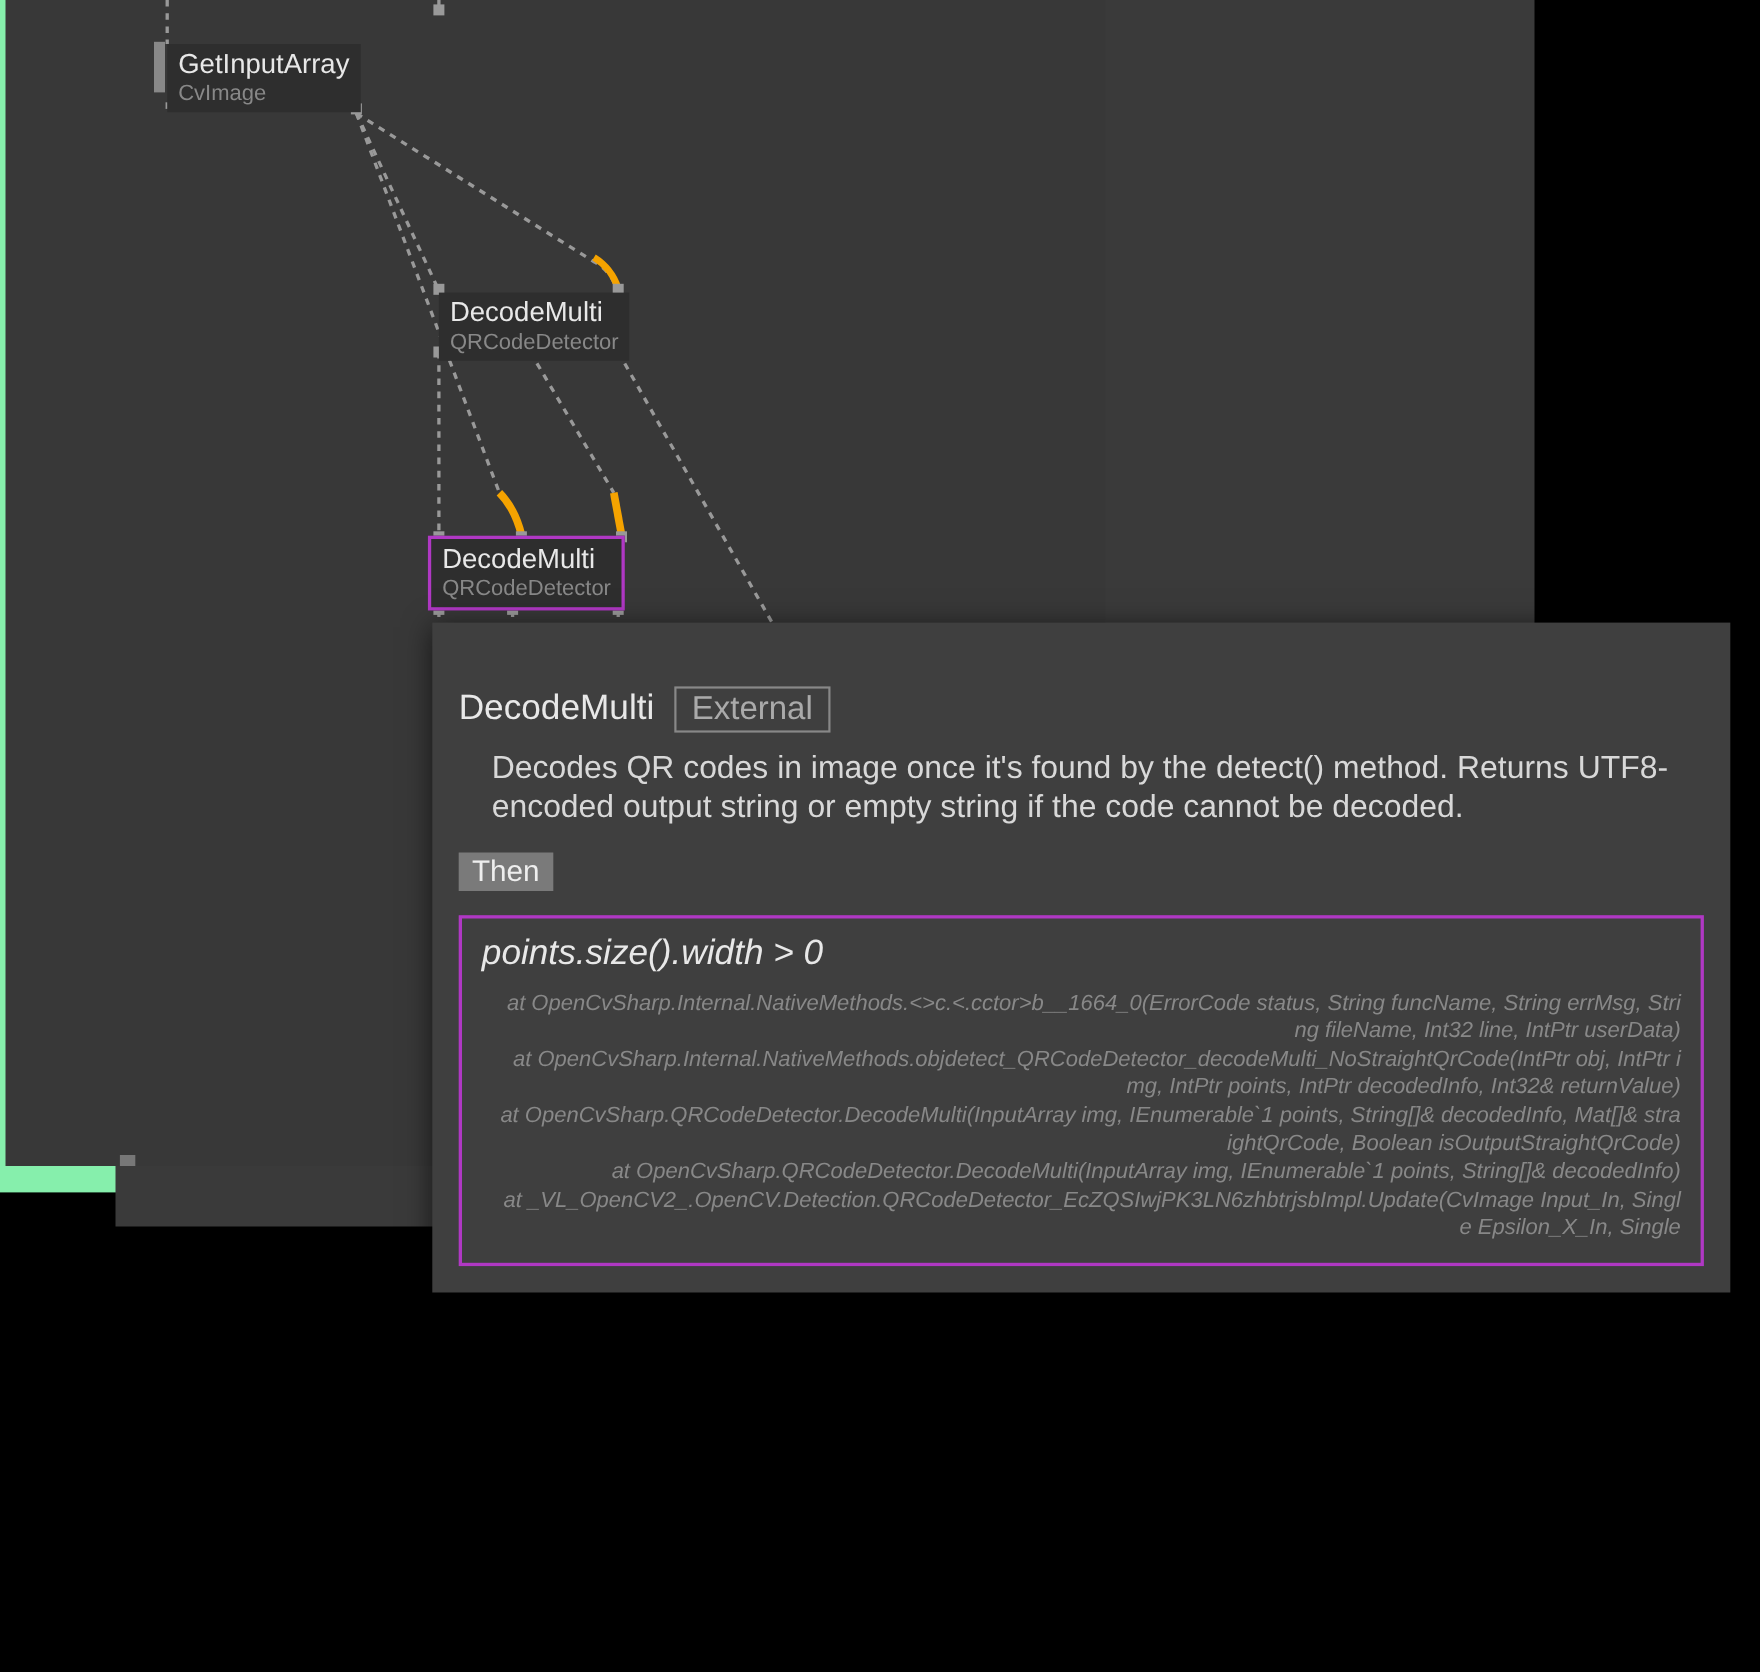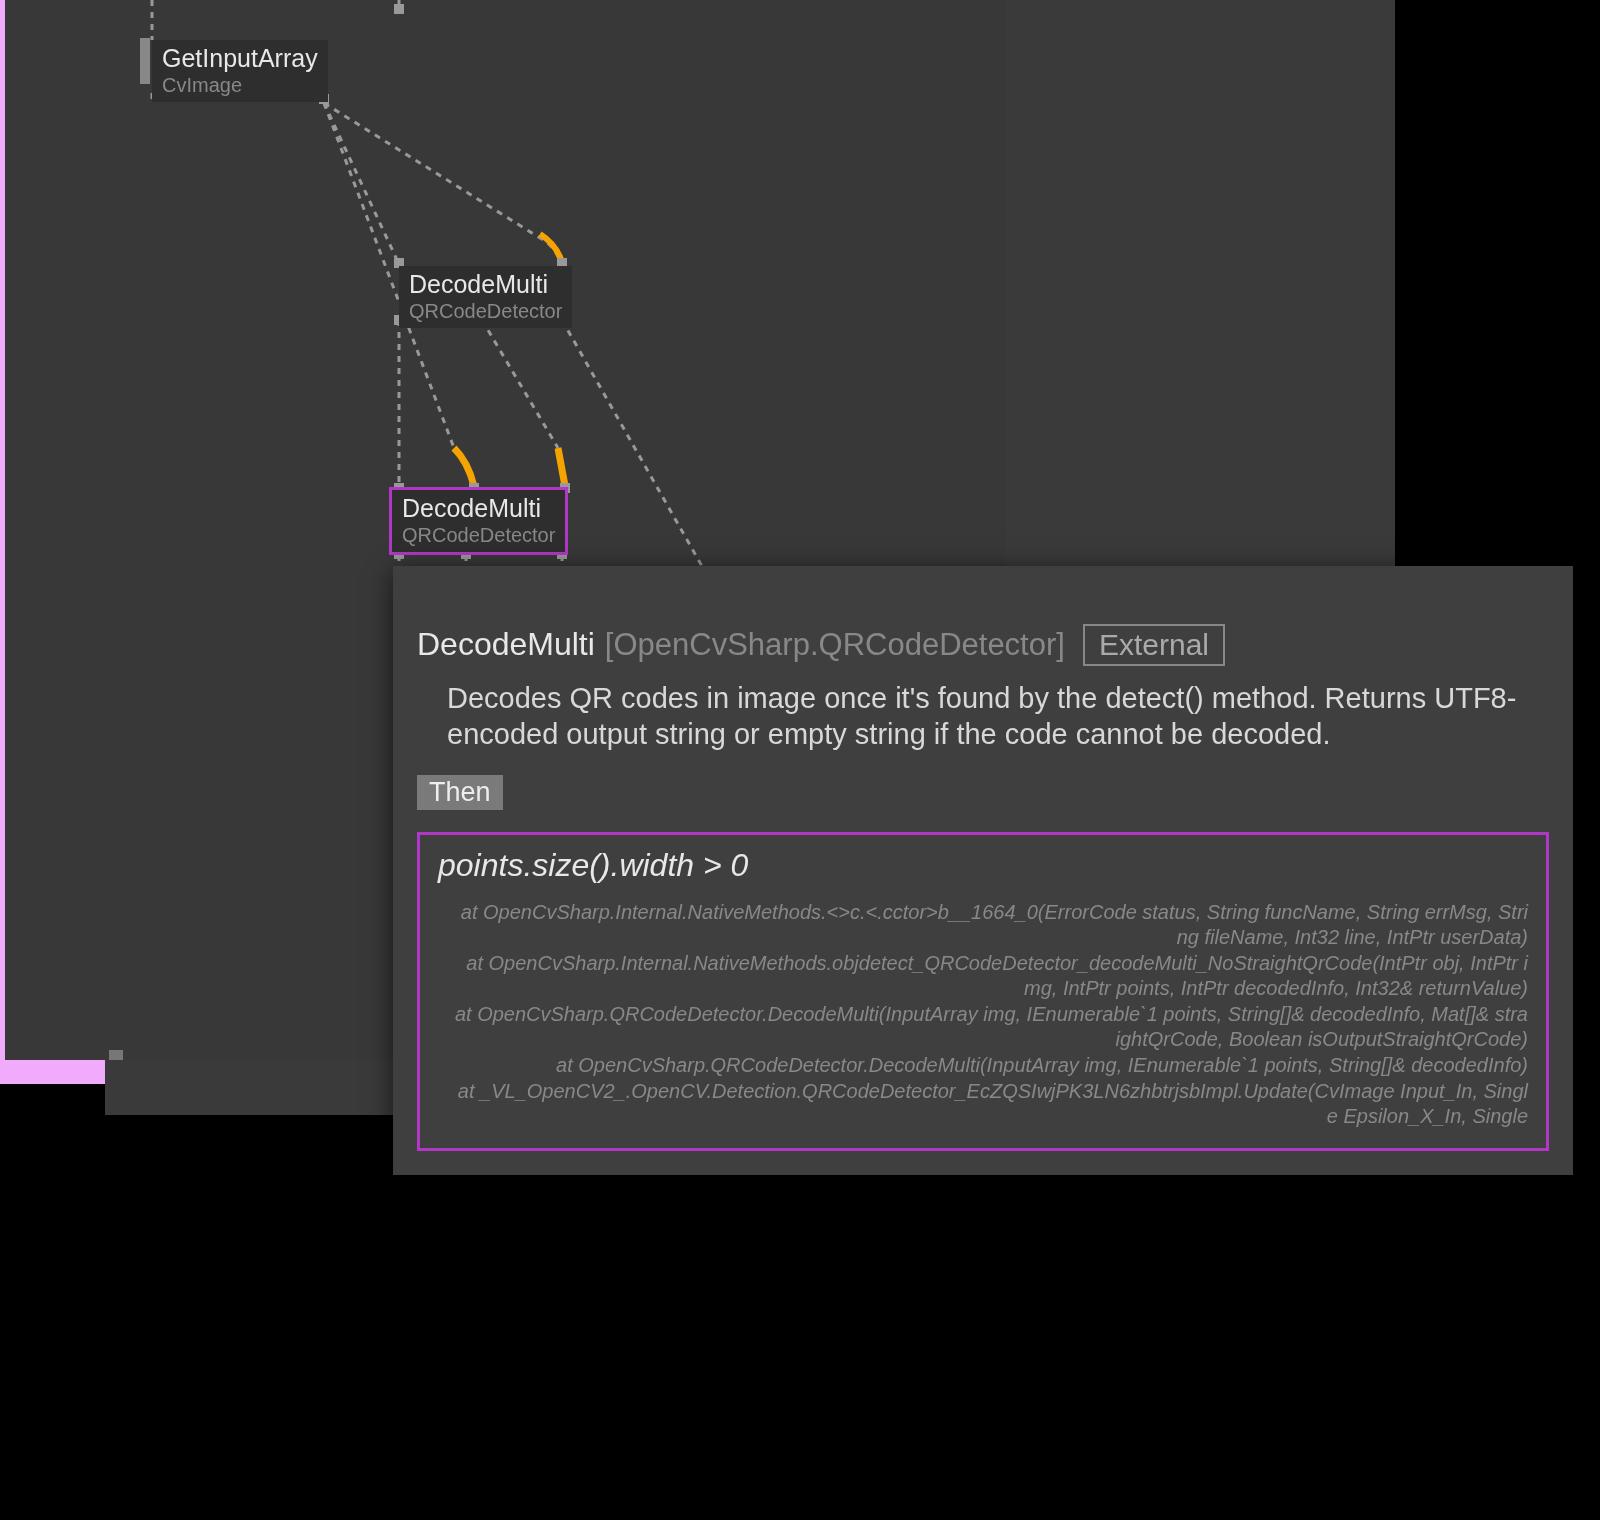--- a/index.html
+++ b/index.html
@@ -10,21 +10,21 @@
     overflow: hidden;
     font-family: -apple-system, BlinkMacSystemFont, "Segoe UI", sans-serif;
     position: relative;
   }
   .canvas {
     position: absolute;
     left: 0;
     top: 0;
     width: 1390px;
     height: 1084px;
-    background: #f0abfc;
+    background: #86efac;
   }
   .light-panel {
     position: absolute;
     left: 5px;
     top: 0;
     width: 1000px;
     height: 1060px;
     background: #383838;
   }
   .light-panel2 {
@@ -197,21 +197,20 @@
   </div>
 
   <div class="node selected" style="left:389px; top:487px;">
     <div class="node-title">DecodeMulti</div>
     <div class="node-sub">QRCodeDetector</div>
   </div>
 
   <div class="tooltip" style="left:393px; top:566px; width:1180px;">
     <div class="tooltip-header">
       <span class="tooltip-name">DecodeMulti</span>
-      <span class="tooltip-origin">[OpenCvSharp.QRCodeDetector]</span>
       <span class="badge-external">External</span>
     </div>
     <div class="tooltip-desc">Decodes QR codes in image once it's found by the detect() method. Returns UTF8-encoded output string or empty string if the code cannot be decoded.</div>
     <div class="then-badge">Then</div>
     <div class="error-box">
       <div class="error-title">points.size().width &gt; 0</div>
       <div class="error-stack">   at OpenCvSharp.Internal.NativeMethods.&lt;&gt;c.&lt;.cctor&gt;b__1664_0(ErrorCode status, String funcName, String errMsg, String fileName, Int32 line, IntPtr userData)
    at OpenCvSharp.Internal.NativeMethods.objdetect_QRCodeDetector_decodeMulti_NoStraightQrCode(IntPtr obj, IntPtr img, IntPtr points, IntPtr decodedInfo, Int32&amp; returnValue)
    at OpenCvSharp.QRCodeDetector.DecodeMulti(InputArray img, IEnumerable`1 points, String[]&amp; decodedInfo, Mat[]&amp; straightQrCode, Boolean isOutputStraightQrCode)
    at OpenCvSharp.QRCodeDetector.DecodeMulti(InputArray img, IEnumerable`1 points, String[]&amp; decodedInfo)

